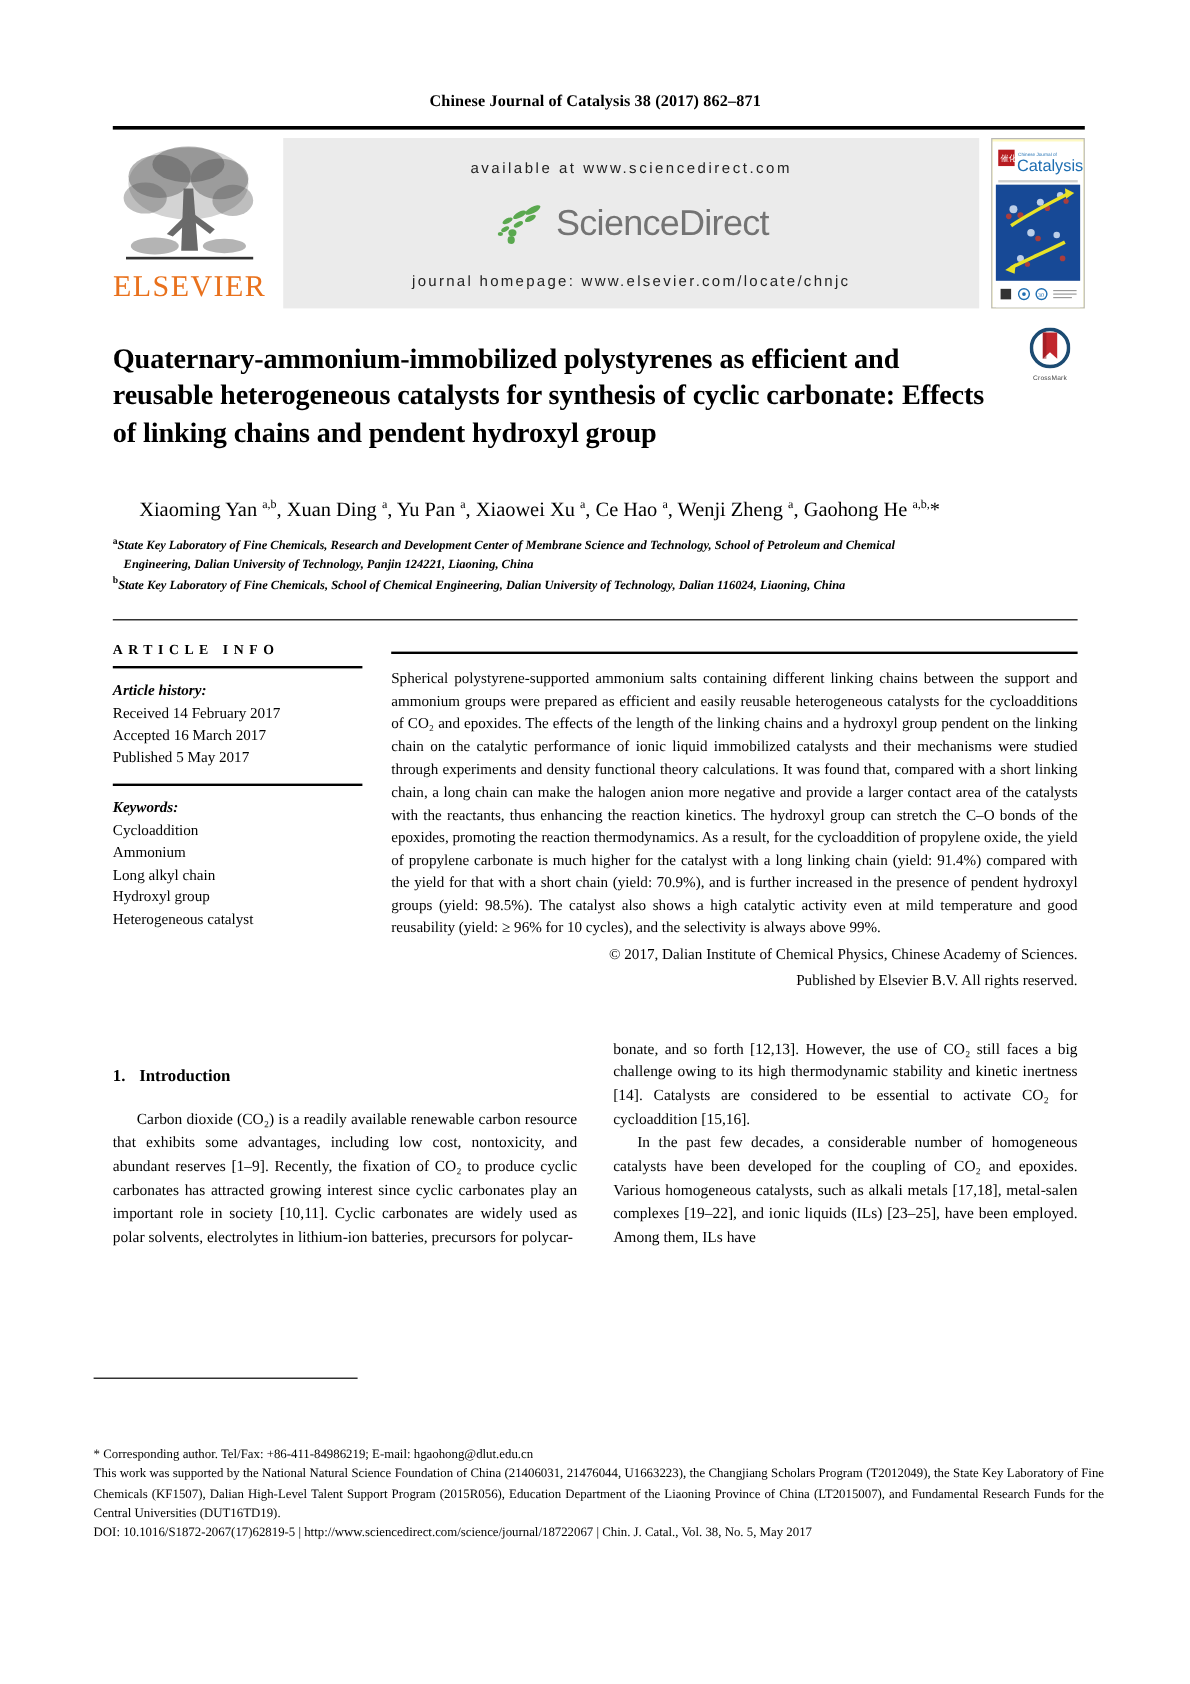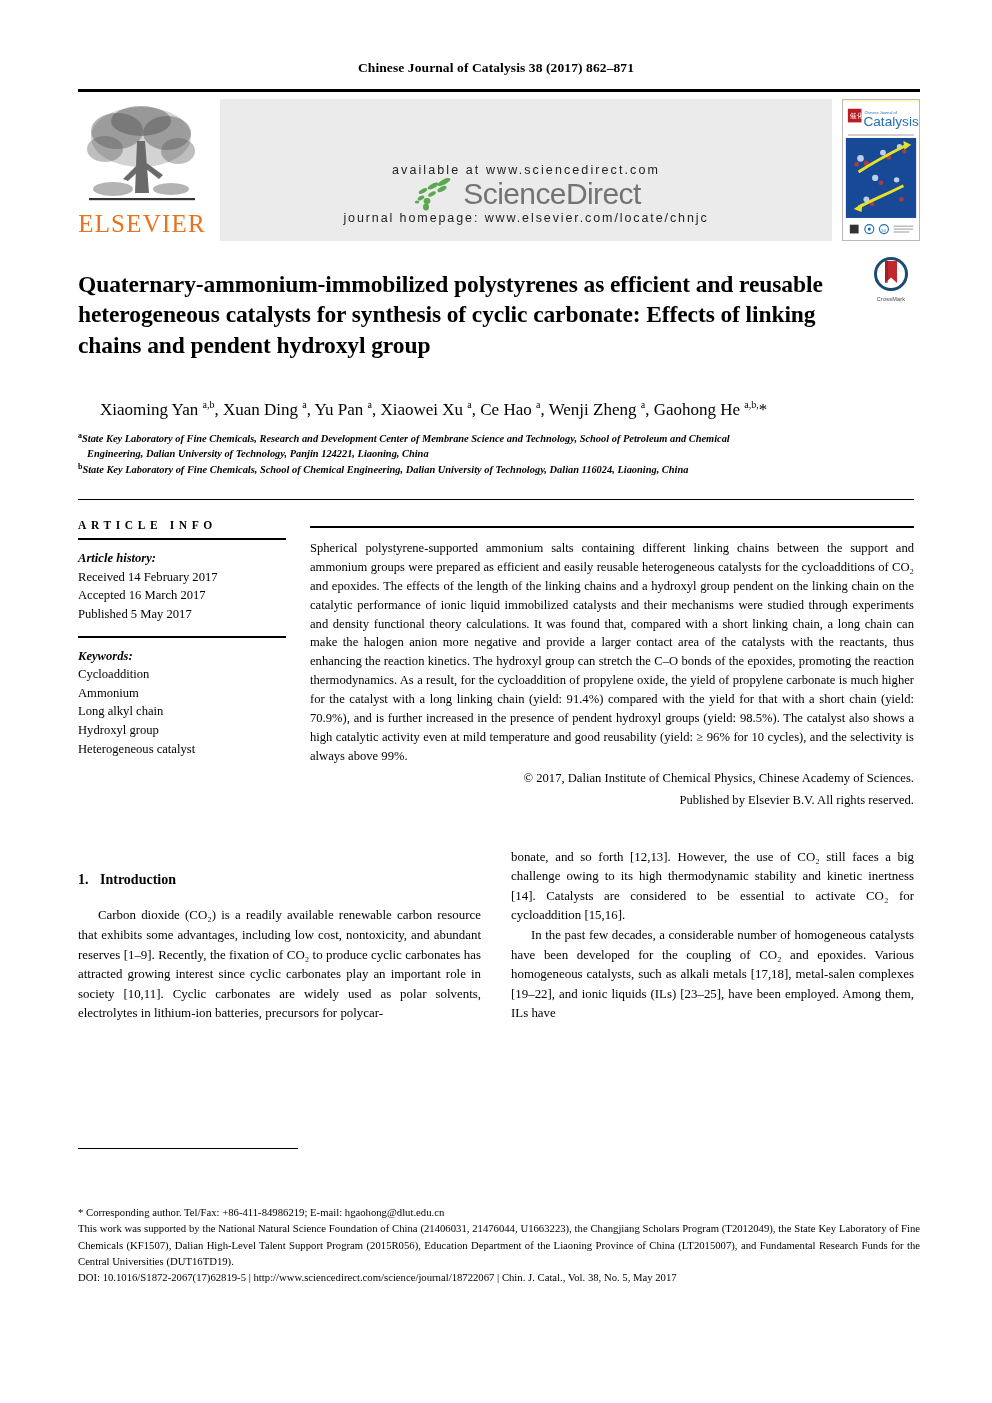--- a/index.html
+++ b/index.html
@@ -6,21 +6,21 @@
   html, body { margin: 0; padding: 0; }
   body {
     width: 992px;
     height: 1403px;
     background: #ffffff;
     font-family: "Liberation Serif", serif;
     color: #000000;
     position: relative;
     overflow: hidden;
   }
-  .page { position: relative; width: 992px; height: 1023px; padding: 0; }
+  .page { position: relative; width: 992px; height: 1023px; padding: 16px; }
 
   
   .running-head {
     text-align: center;
     font-family: "Liberation Serif", serif;
     font-weight: bold;
     font-size: 13.5px;
     letter-spacing: 0.1px;
     padding-top: 60px;
   }
@@ -52,21 +52,21 @@
     line-height: 1;
     margin-top: 4px;
   }
   .sd-banner {
     flex: 1 1 auto;
     background: #ebebeb;
     margin: 0 10px 0 14px;
     display: flex;
     flex-direction: column;
     align-items: center;
-    justify-content: flex-end;
+    justify-content: space-between;
     padding: 18px 0 16px 0;
   }
   .sd-avail {
     font-family: "Liberation Sans", sans-serif;
     font-size: 12.5px;
     letter-spacing: 2.1px;
     color: #222;
   }
   .sd-logo-row { display: flex; align-items: center; gap: 6px; }
   .sd-logo-text {

